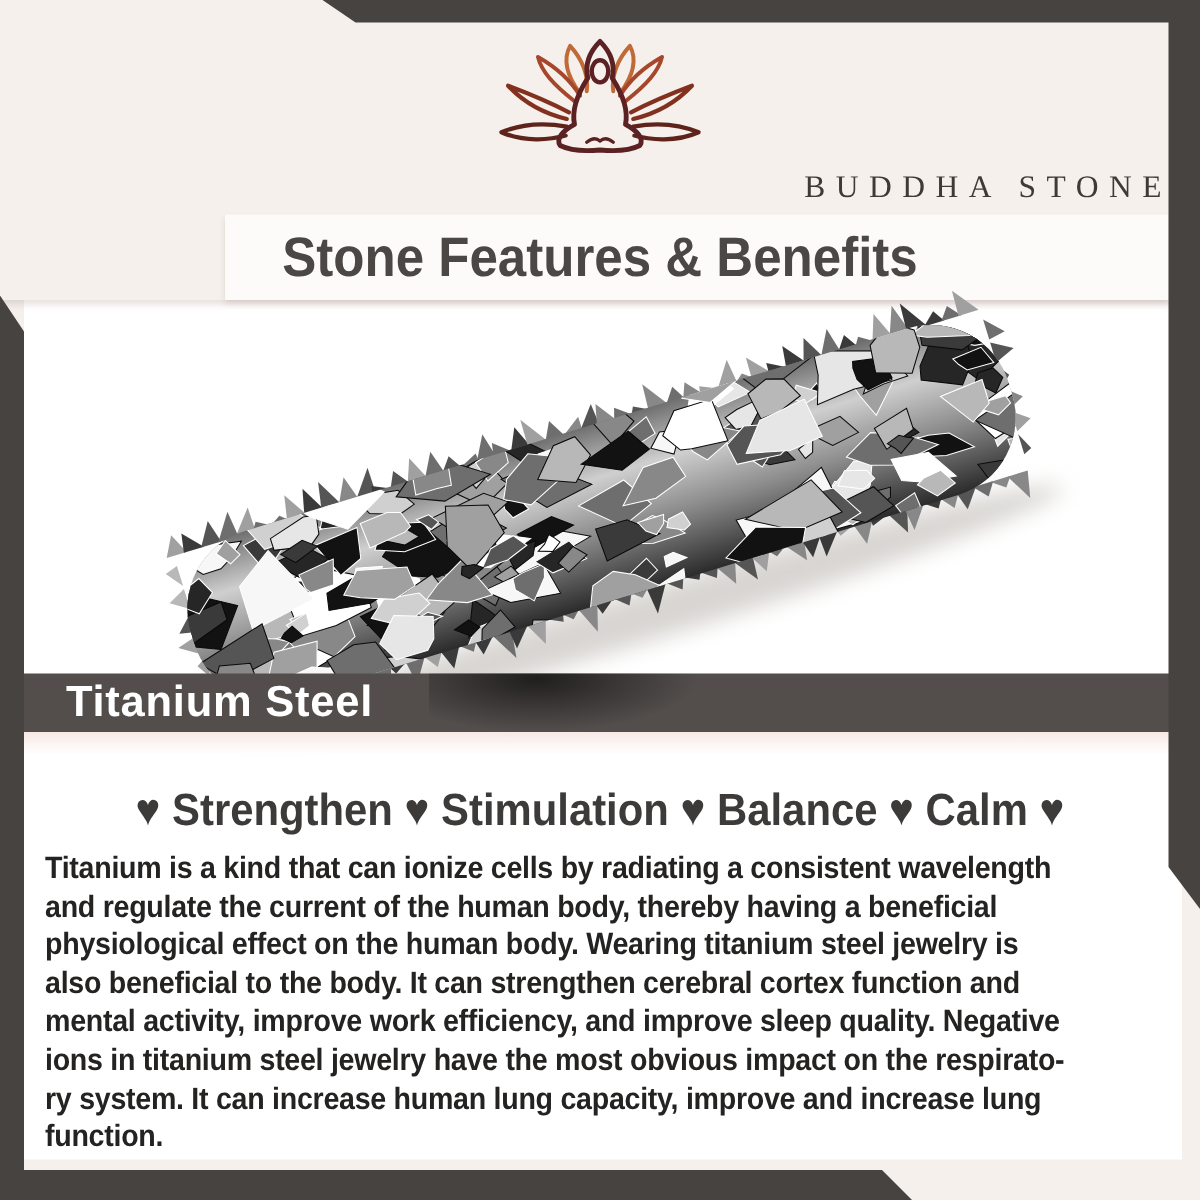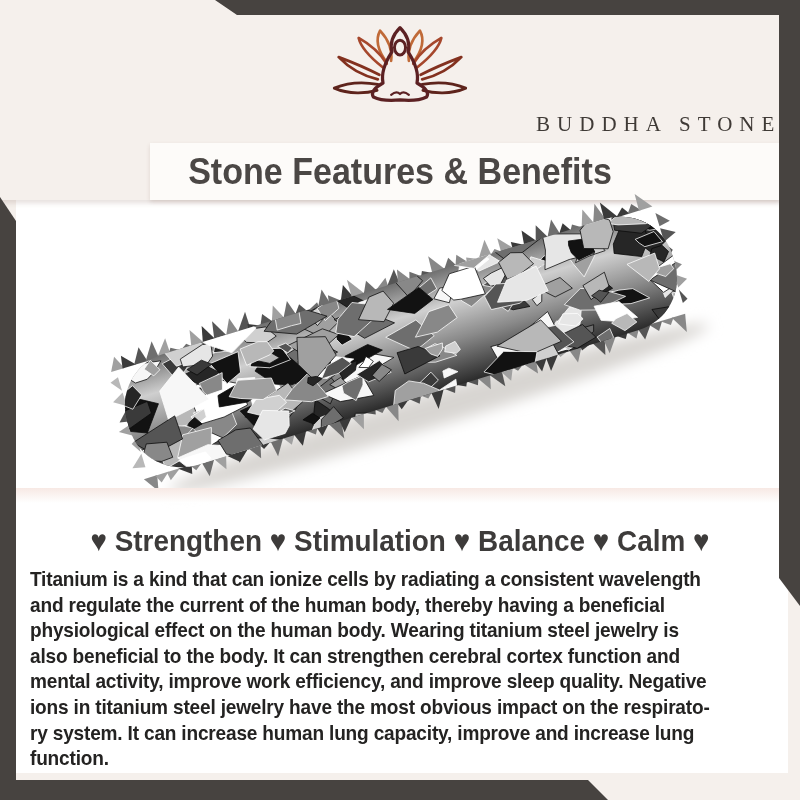--- a/index.html
+++ b/index.html
@@ -373,20 +373,24 @@
           <polygon points="540.7,136.1 517.5,138.9 488.9,132.2 504.0,113.8 536.4,108.9" fill="#e6e6e6" stroke="#ffffff" stroke-width="0.7"></polygon>
           <polygon points="197.5,107.9 180.3,114.0 172.4,105.9 188.8,101.0" fill="#3a3a3a" stroke="#0a0a0a" stroke-width="0.7"></polygon>
           <polygon points="596.6,112.4 578.9,115.5 574.0,106.6 573.5,98.7 574.6,94.4 594.0,97.6" fill="#121212" stroke="#0a0a0a" stroke-width="0.7"></polygon>
           <polygon points="620.2,98.4 610.3,113.4 587.1,106.0 588.9,87.5 604.8,76.7 620.0,86.2" fill="#b8b8b8" stroke="#0a0a0a" stroke-width="0.7"></polygon>
           <polygon points="224.5,204.9 204.7,206.7 185.3,198.2 181.2,182.6 201.3,177.7 215.8,180.2" fill="#6e6e6e" stroke="#0a0a0a" stroke-width="0.7"></polygon>
           <polygon points="307.7,197.8 282.7,203.6 286.3,192.8 301.7,184.1" fill="#6e6e6e" stroke="#0a0a0a" stroke-width="0.7"></polygon>
         </g>
     </g>
   </svg>
 
+  <div class="labelband">
+    <div class="smudge"></div>
+    <div class="labeltext">Titanium Steel</div>
+  </div>
   <div class="pinkdiv"></div>
 
   <div class="tagline">♥ Strengthen ♥ Stimulation ♥ Balance ♥ Calm ♥</div>
   <div class="desc">Titanium is a kind that can ionize cells by radiating a consistent wavelength
 and regulate the current of the human body, thereby having a beneficial
 physiological effect on the human body. Wearing titanium steel jewelry is
 also beneficial to the body. It can strengthen cerebral cortex function and
 mental activity, improve work efficiency, and improve sleep quality. Negative
 ions in titanium steel jewelry have the most obvious impact on the respirato-
 ry system. It can increase human lung capacity, improve and increase lung

